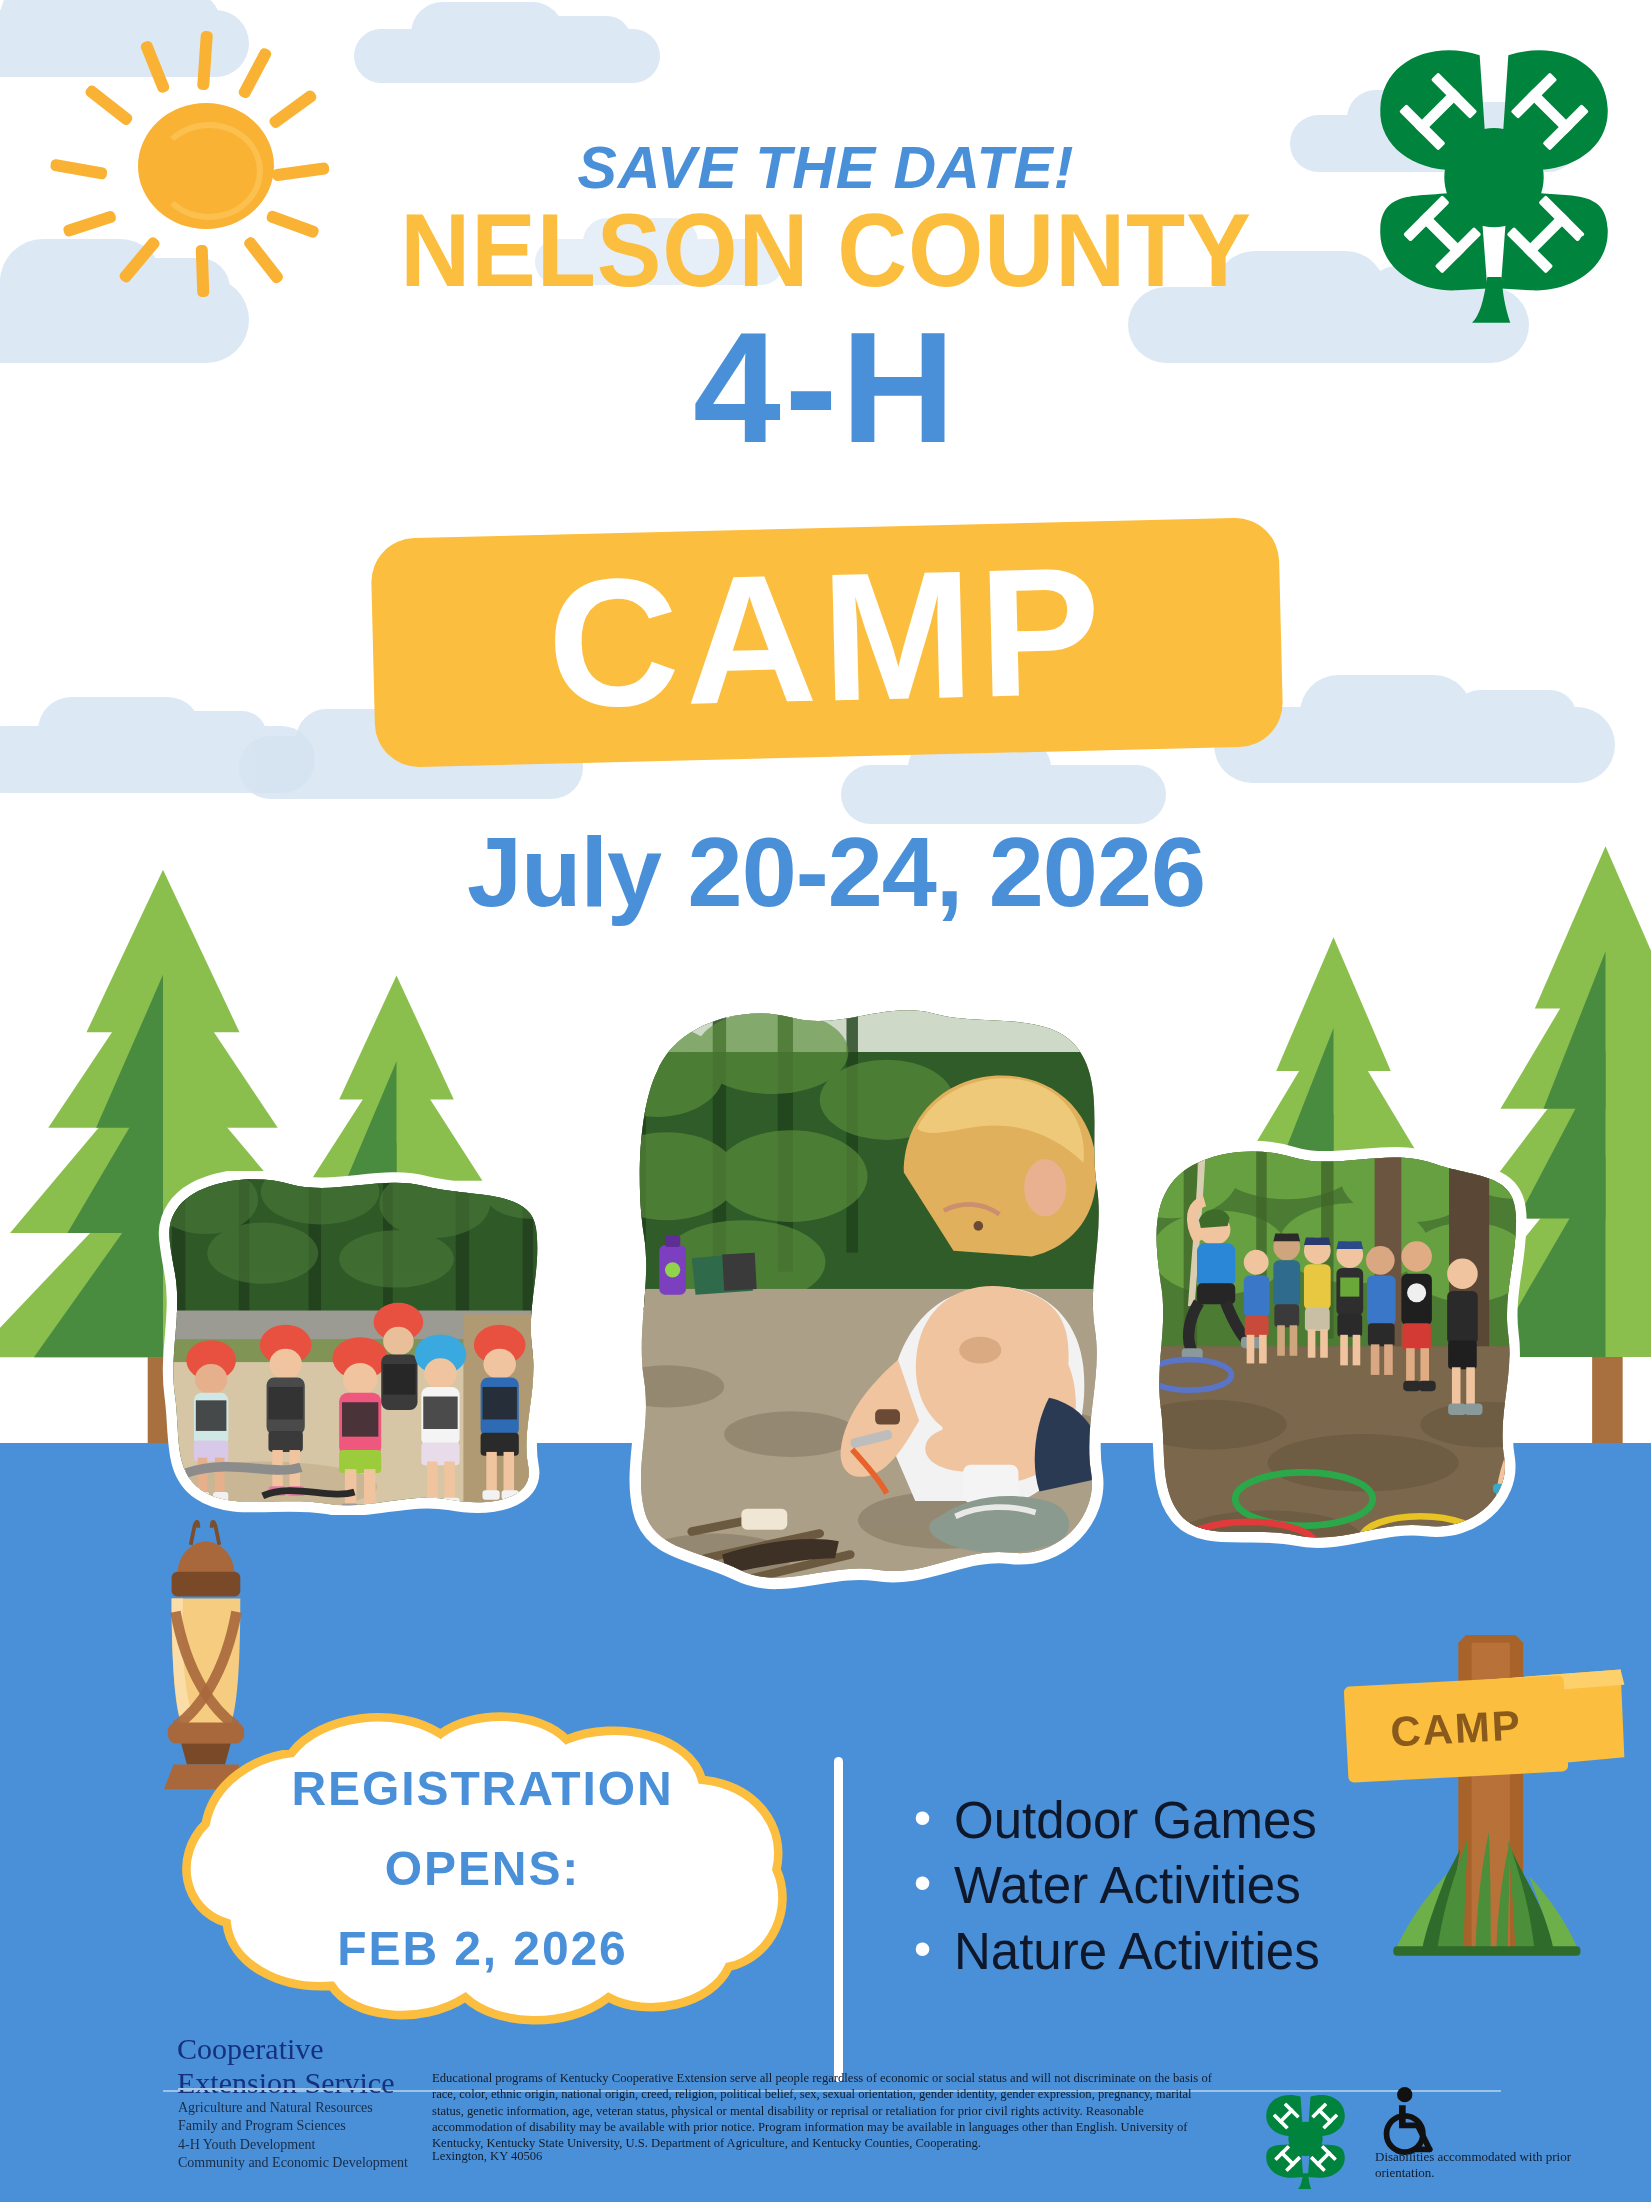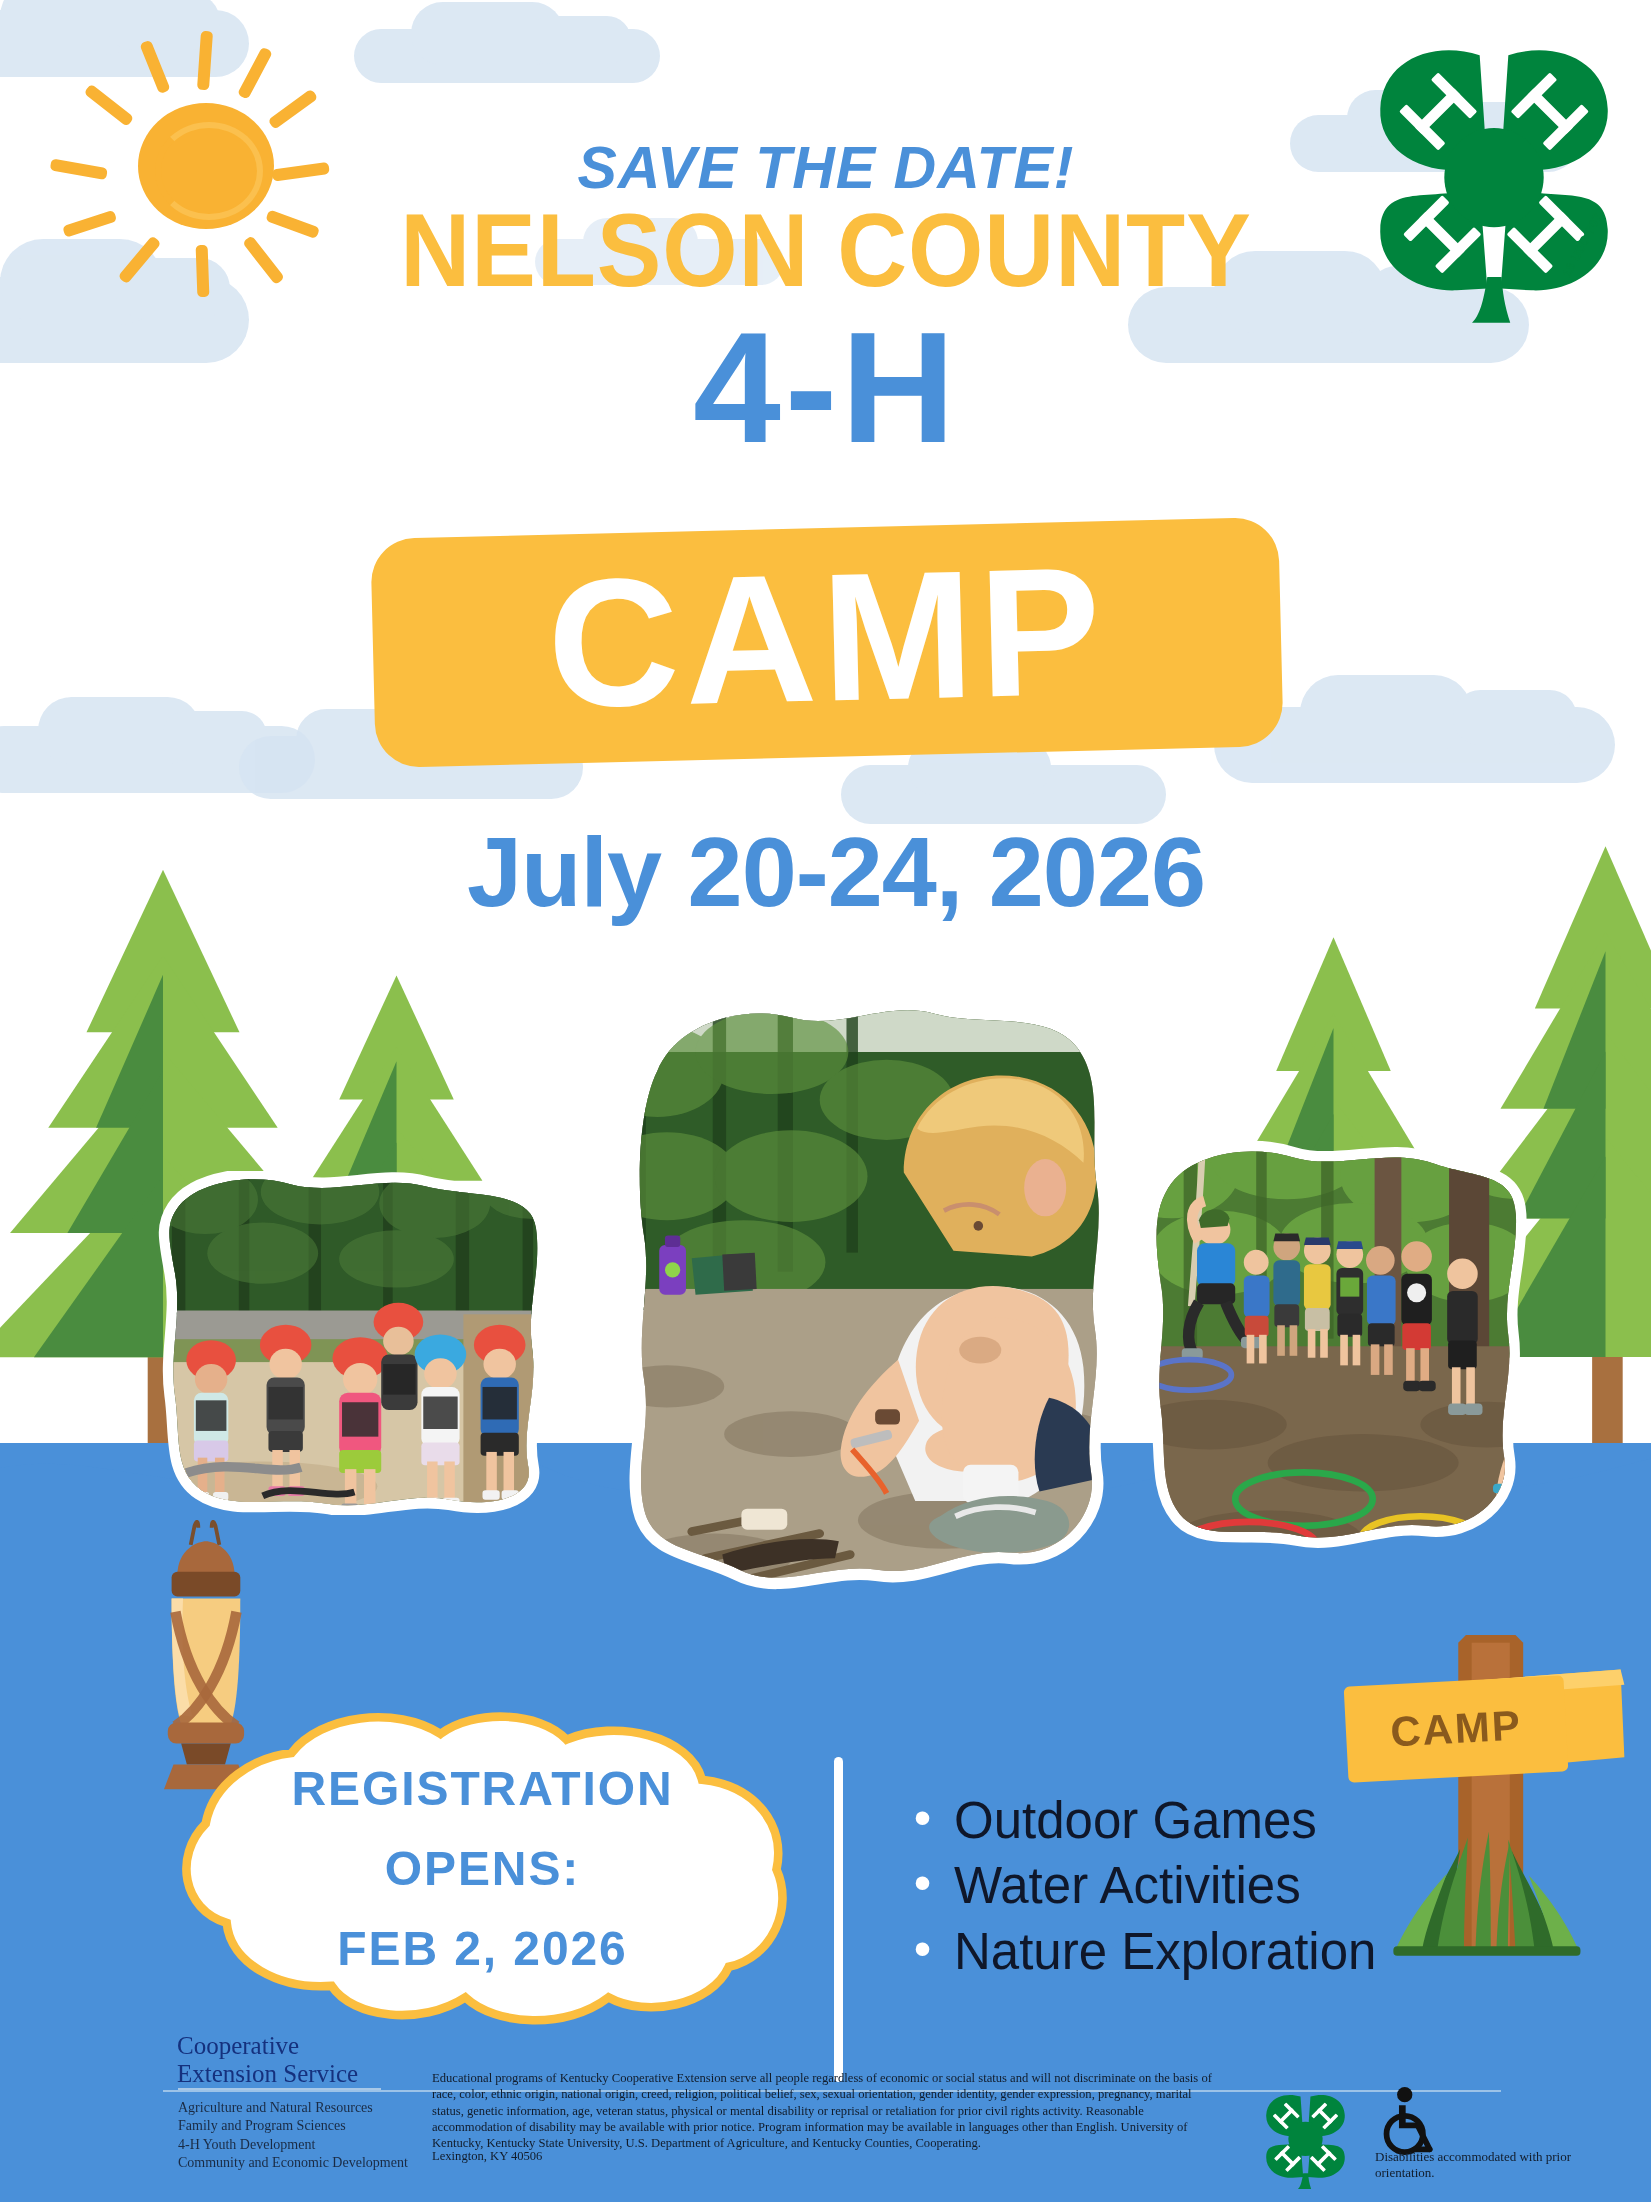--- a/index.html
+++ b/index.html
@@ -158,21 +158,21 @@
     color:#8a5a1d; font-weight:900; font-size:42px; letter-spacing:1.9px;
     font-family:"Liberation Sans", sans-serif;
   }
 
   
   .footer { position:absolute; left:0; top:2093px; width:1652px; height:109px; background:#4a90d9; }
   .footer-rule { position:absolute; left:163px; top:2090px; width:1338px; height:1.9px; background:#9cc3e8; }
   .coop-title {
     position:absolute; left:177px; top:2032px; width:249px;
     font-family:"Liberation Serif", serif; color:#15317e;
-    font-size:25px; line-height:1.12; font-weight:400;
+    font-size:30px; line-height:1.12; font-weight:400;
   }
   .coop-rule { position:absolute; left:178px; top:2088px; width:203px; height:1.9px; background:#a8c8e8; }
   .coop-list {
     position:absolute; left:178px; top:2099px; width:287px;
     font-family:"Liberation Serif", serif; color:#1a2b44;
     font-size:14px; line-height:1.32;
   }
   .college-head {
     position:absolute; left:432px; top:2030px; width:784px;
     font-family:"Liberation Serif", serif; color:#15317e;
@@ -703,21 +703,21 @@
       <div>REGISTRATION</div>
       <div>OPENS:</div>
       <div>FEB 2, 2026</div>
     </div>
   </div>
 
   <div class="divider"></div>
   <ul class="bullets">
     <li>Outdoor Games</li>
     <li>Water Activities</li>
-    <li>Nature Exploration</li>
+    <li>Nature Activities</li>
   </ul>
 
   <div class="camp-sign">
     <svg viewBox="0 0 330 420" style="position:absolute;inset:0;width:100%;height:100%;">
       <path d="M126 8 L160 -26 L194 8 L194 330 L126 330 Z" fill="#a8632a"></path>
       <rect x="140" y="8" width="40" height="322" fill="#b9713a"></rect>
       <g>
         <path d="M8 58 L296 36 L300 128 L62 150 L52 134 L44 150 L12 152 Z" fill="#fbbe3f"></path>
         <path d="M8 58 L296 36 L300 52 L8 74 Z" fill="#fdd06b"></path>
       </g>

